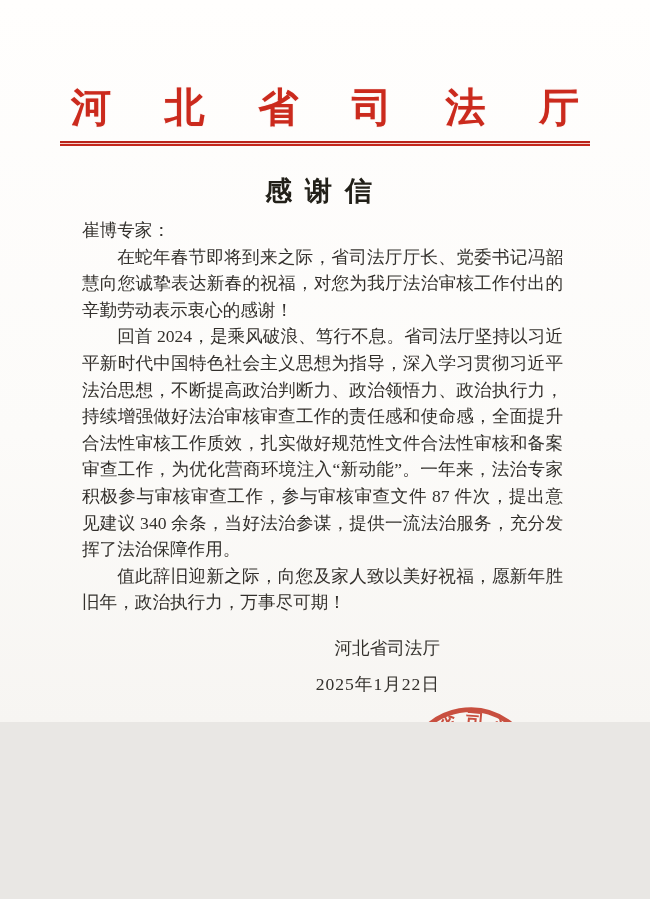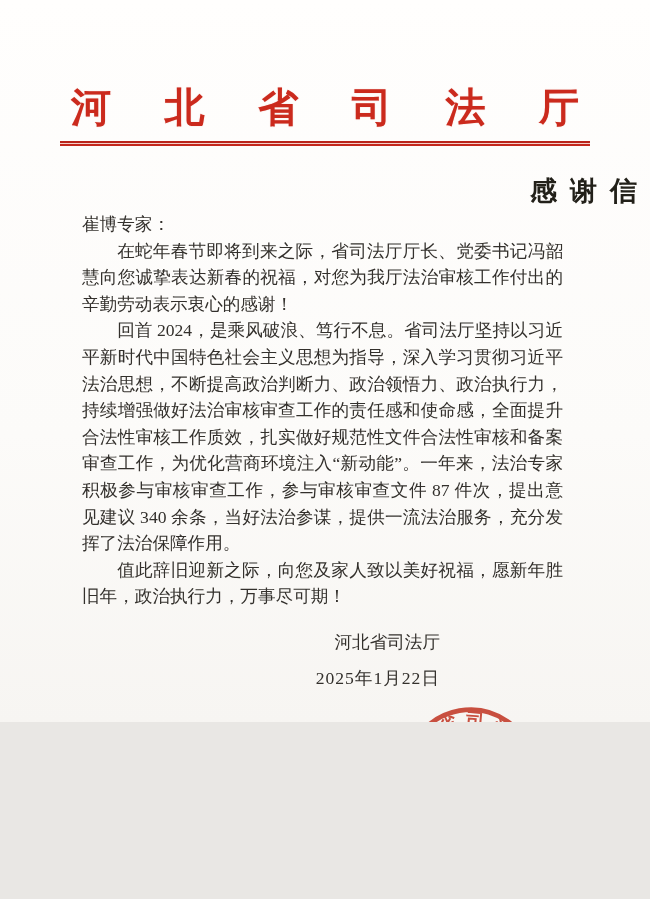--- a/index.html
+++ b/index.html
@@ -34,29 +34,29 @@
       #b9241a 0,#b9241a 2px,
       #f2b9b0 2px,#f8e4e0 3px,
       #c3281d 3px,#c3281d 5px);
   }
   .rule-top{margin-top:9px;}
   .rule-bottom{position:absolute;left:60px;top:845px;margin:0;}
   
   .title{
     margin:28px 0 0 0;
     font-size:27px;line-height:34px;font-weight:700;
-    text-align:right;
+    text-align:center;
     letter-spacing:13px;
     color:#222019;
     font-family:"Liberation Sans","DejaVu Sans",sans-serif;
   }
   
   .body{
     width:481px;
-    margin:3px 0 0 82px;
+    margin:9px 0 0 82px;
     font-size:17.6px;line-height:26.6px;
     text-align:justify;
   }
   .salutation{margin:0;text-indent:0;}
   .para{margin:0;text-indent:2em;}
   
   .sig-block{
     margin-top:14px;
     text-align:right;
     padding-right:123px;

